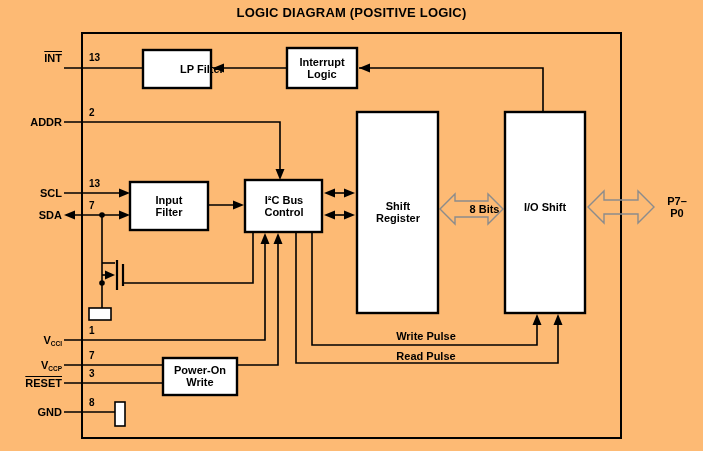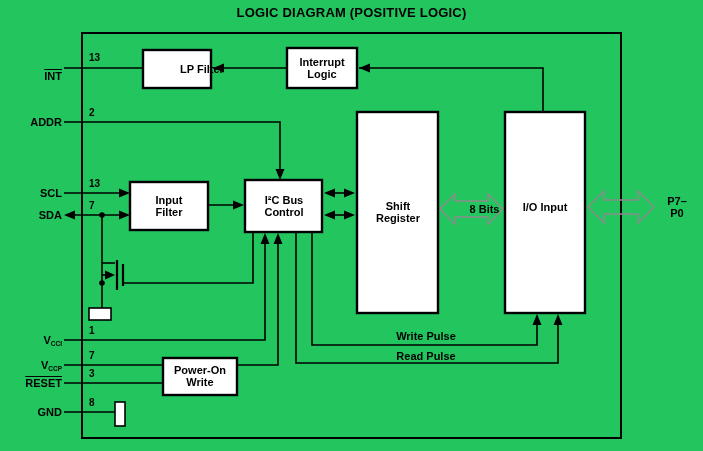--- a/index.html
+++ b/index.html
@@ -1,16 +1,16 @@
 <!DOCTYPE html>
 <html><head>
 <meta charset="utf-8">
 <style>
   html,body{margin:0;padding:0;background:#ffffff;}
-  .stage{position:relative;width:703px;height:451px;background:#22c55e;overflow:hidden;
+  .stage{position:relative;width:703px;height:451px;background:#fdba74;overflow:hidden;
          font-family:"Liberation Sans",sans-serif;color:#000;}
   svg{position:absolute;left:0;top:0;}
   .border{fill:none;stroke:#000;stroke-width:2;}
   .blk{fill:#fff;stroke:#000;stroke-width:2.4;}
   .thin{fill:#fff;stroke:#000;stroke-width:1.6;}
   .w{fill:none;stroke:#000;stroke-width:1.6;}
   .bar{fill:none;stroke:#000;stroke-width:2.2;}
   .ah{fill:#000;stroke:none;}
   .dot{fill:#000;stroke:none;}
   .hollow{fill:none;stroke:#8c8c8c;stroke-width:1.4;stroke-linejoin:miter;}
@@ -124,30 +124,30 @@
 
   <div class="txt blk-label" style="left:177px;top:69px;margin-left:25px;">LP Filter</div>
   <div class="txt blk-label" style="left:322px;top:68px;">Interrupt
 Logic</div>
   <div class="txt blk-label" style="left:169px;top:206px;">Input
 Filter</div>
   <div class="txt blk-label" style="left:284px;top:206px;">I²C Bus
 Control</div>
   <div class="txt blk-label" style="left:398px;top:212px;">Shift
 Register</div>
-  <div class="txt blk-label" style="left:545px;top:207px;">I/O Input</div>
+  <div class="txt blk-label" style="left:545px;top:207px;">I/O Shift</div>
   <div class="txt blk-label" style="left:200px;top:376px;">Power-On
 Write</div>
 
   <div class="txt wire-label" style="left:471px;top:209px;padding-left:27px;">8 Bits</div>
   <div class="txt wire-label" style="left:426px;top:336px;">Write Pulse</div>
   <div class="txt wire-label" style="left:426px;top:356px;text-align:right;">Read Pulse</div>
   <div class="txt wire-label" style="left:677px;top:207px;">P7–P0</div>
 
-  <div class="txt pin-label" style="right:641px;left:auto;top:69px;width:60px;"><span class="ov">INT</span></div>
+  <div class="txt pin-label" style="right:641px;left:auto;top:51px;width:60px;"><span class="ov">INT</span></div>
   <div class="txt pin-label" style="right:641px;left:auto;top:115px;width:60px;">ADDR</div>
   <div class="txt pin-label" style="right:641px;left:auto;top:186px;width:60px;">SCL</div>
   <div class="txt pin-label" style="right:641px;left:auto;top:208px;width:60px;">SDA</div>
   <div class="txt pin-label" style="right:641px;left:auto;top:333px;width:60px;"><span>V</span><sub class="s">CCI</sub></div>
   <div class="txt pin-label" style="right:641px;left:auto;top:358px;width:60px;"><span>V</span><sub class="s">CCP</sub></div>
   <div class="txt pin-label" style="right:641px;left:auto;top:376px;width:60px;"><span class="ov">RESET</span></div>
   <div class="txt pin-label" style="right:641px;left:auto;top:405px;width:60px;">GND</div>
 
   <div class="txt pin-num" style="left:89px;top:52px;">13</div>
   <div class="txt pin-num" style="left:89px;top:107px;">2</div>

